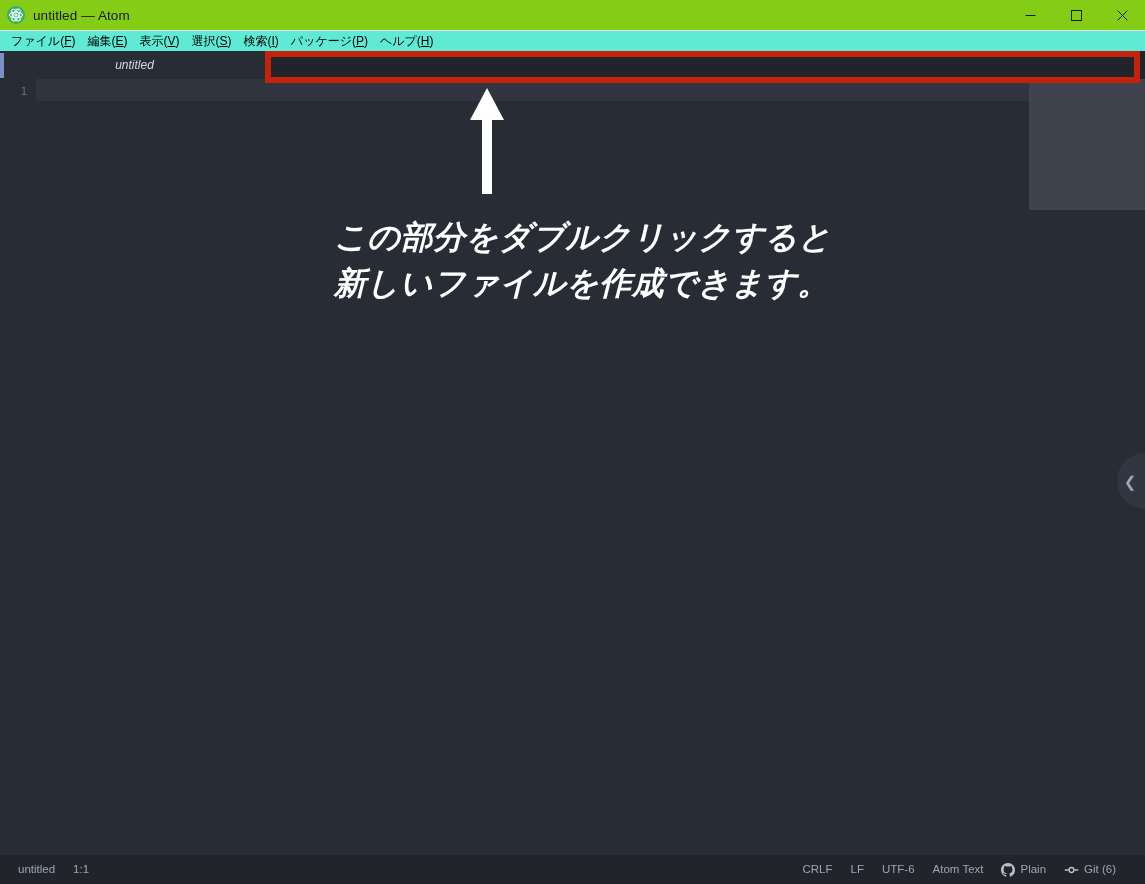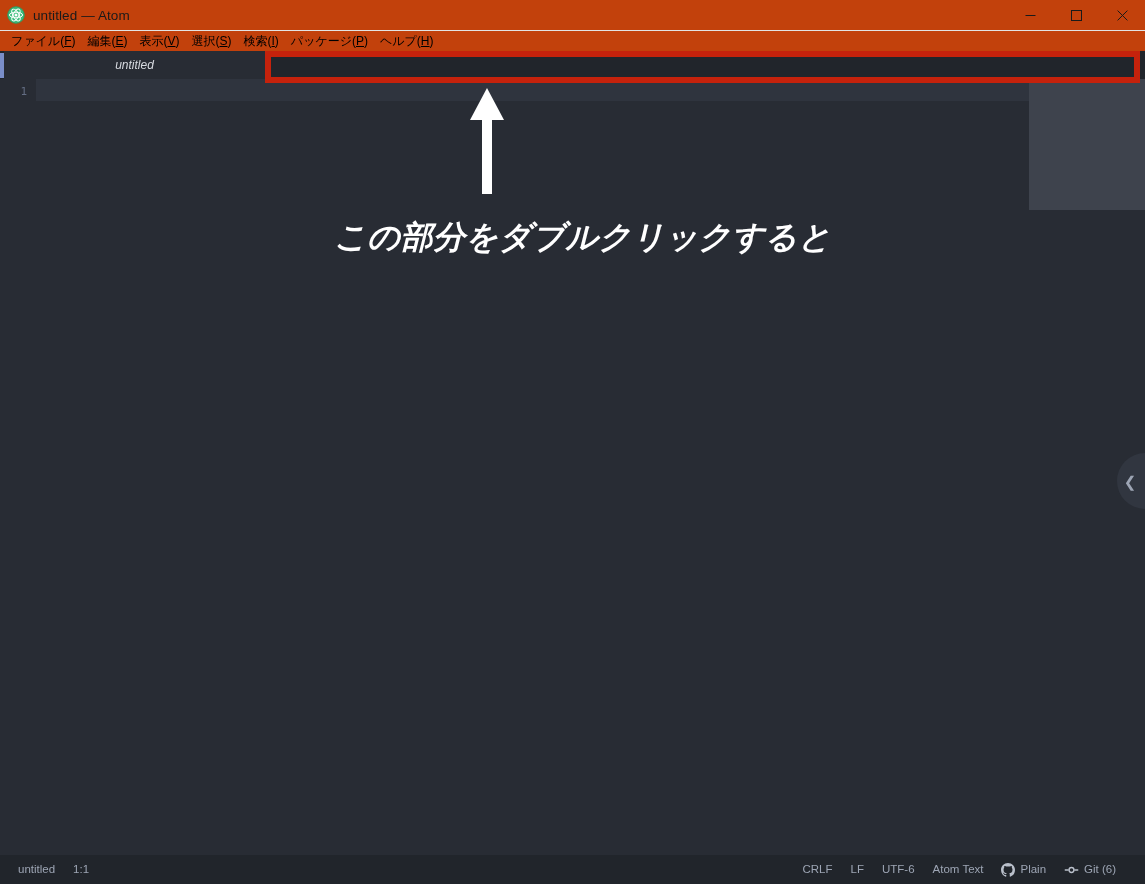--- a/index.html
+++ b/index.html
@@ -21,21 +21,21 @@
     background: #282c34;
     overflow: hidden;
   }
 
   
   .titlebar {
     position: absolute;
     left: 0; top: 0;
     width: 1145px;
     height: 31px;
-    background: #c2410c;
+    background: #84cc16;
     border-bottom: 1px solid #e3e3e3;
     display: flex;
     align-items: center;
     box-sizing: border-box;
   }
   .app-icon {
     width: 18px; height: 18px;
     margin-left: 7px;
     margin-right: 8px;
     flex: 0 0 auto;
@@ -65,21 +65,21 @@
     padding: 0;
   }
   .win-btn svg { display: block; }
 
   
   .menubar {
     position: absolute;
     left: 0; top: 31px;
     width: 1145px;
     height: 20px;
-    background: #c2410c;
+    background: #5eead4;
     display: flex;
     align-items: center;
     box-sizing: border-box;
     padding-left: 5px;
   }
   .menu-item {
     font-size: 12px;
     color: #000000;
     padding: 0 6px;
     line-height: 20px;
@@ -371,15 +371,16 @@
   </div>
 
   <div class="anno-rect"></div>
 
   <svg class="anno-arrow" viewBox="0 0 42 110">
     <polygon points="21,2 38,34 26,34 26,108 16,108 16,34 4,34" fill="#ffffff"></polygon>
   </svg>
 
   <div class="anno-text">
     <div>この部分をダブルクリックすると</div>
+    <div>新しいファイルを作成できます。</div>
   </div>
 
 </div>
 
 </body></html>

